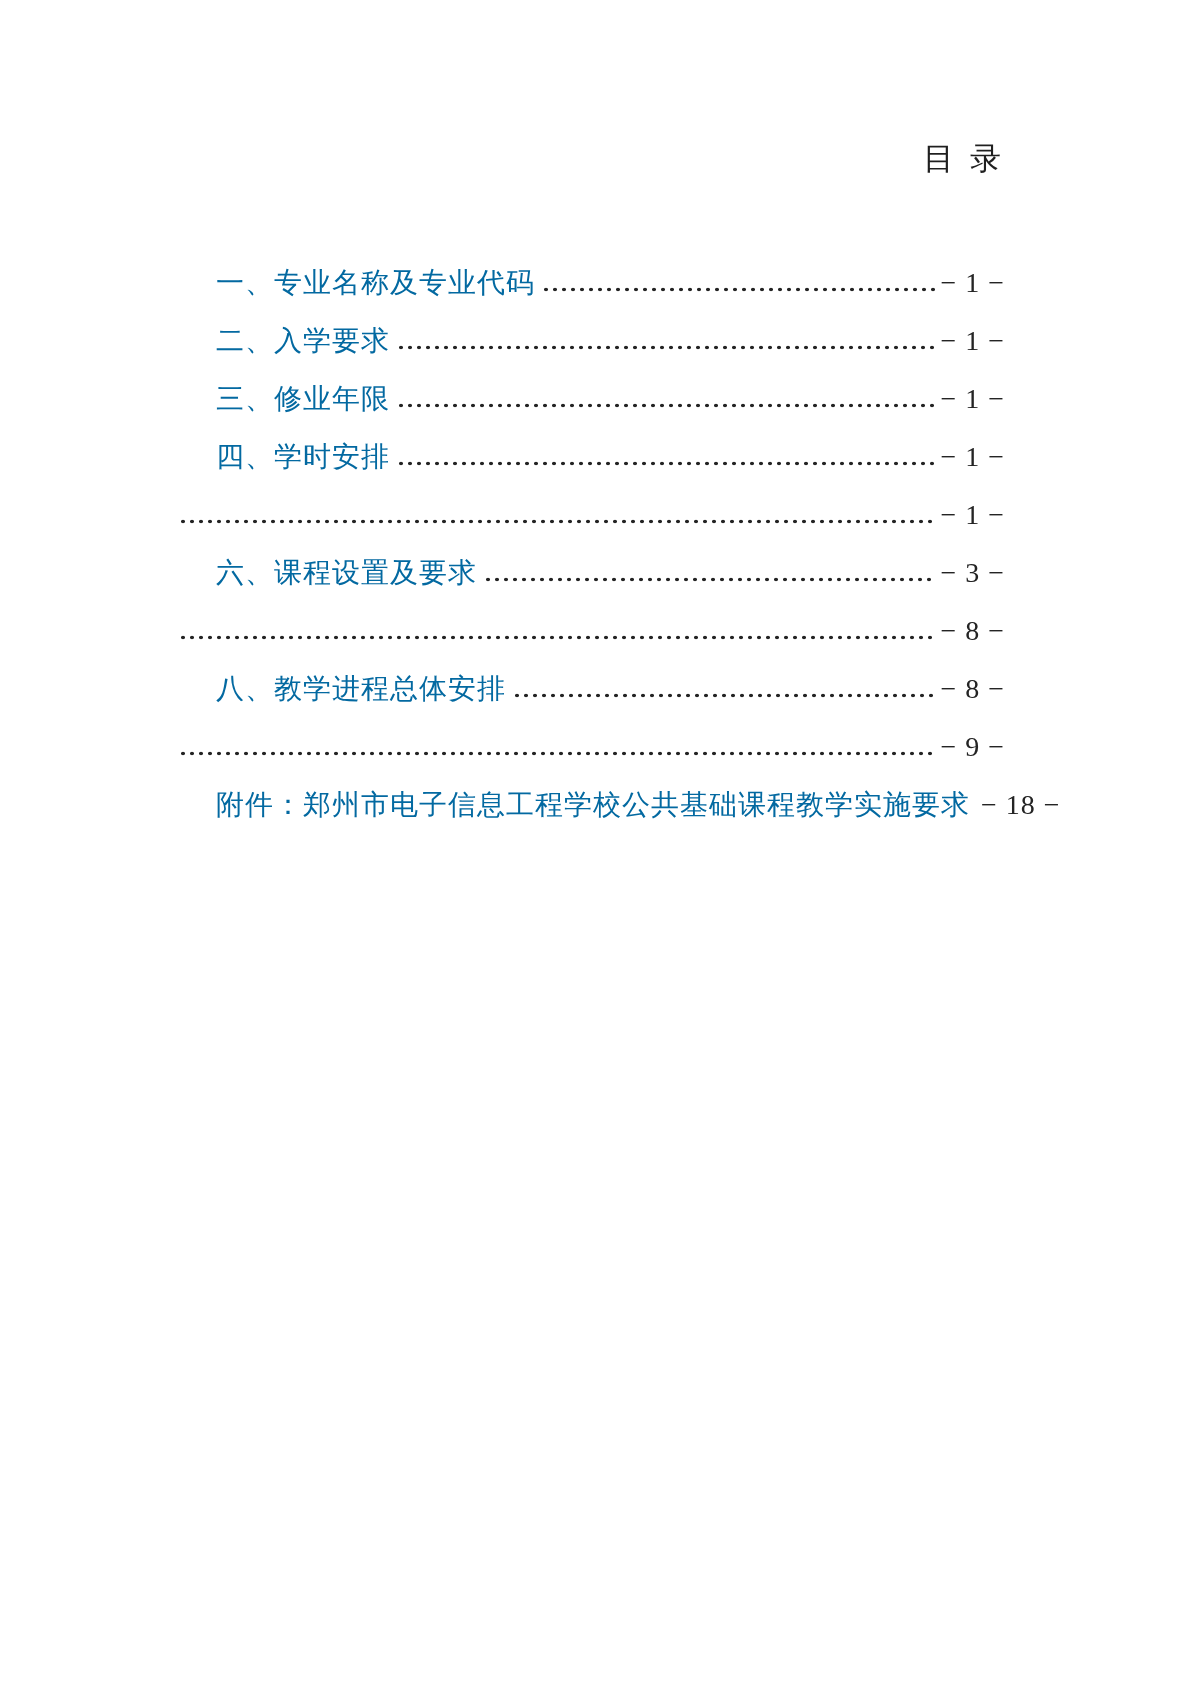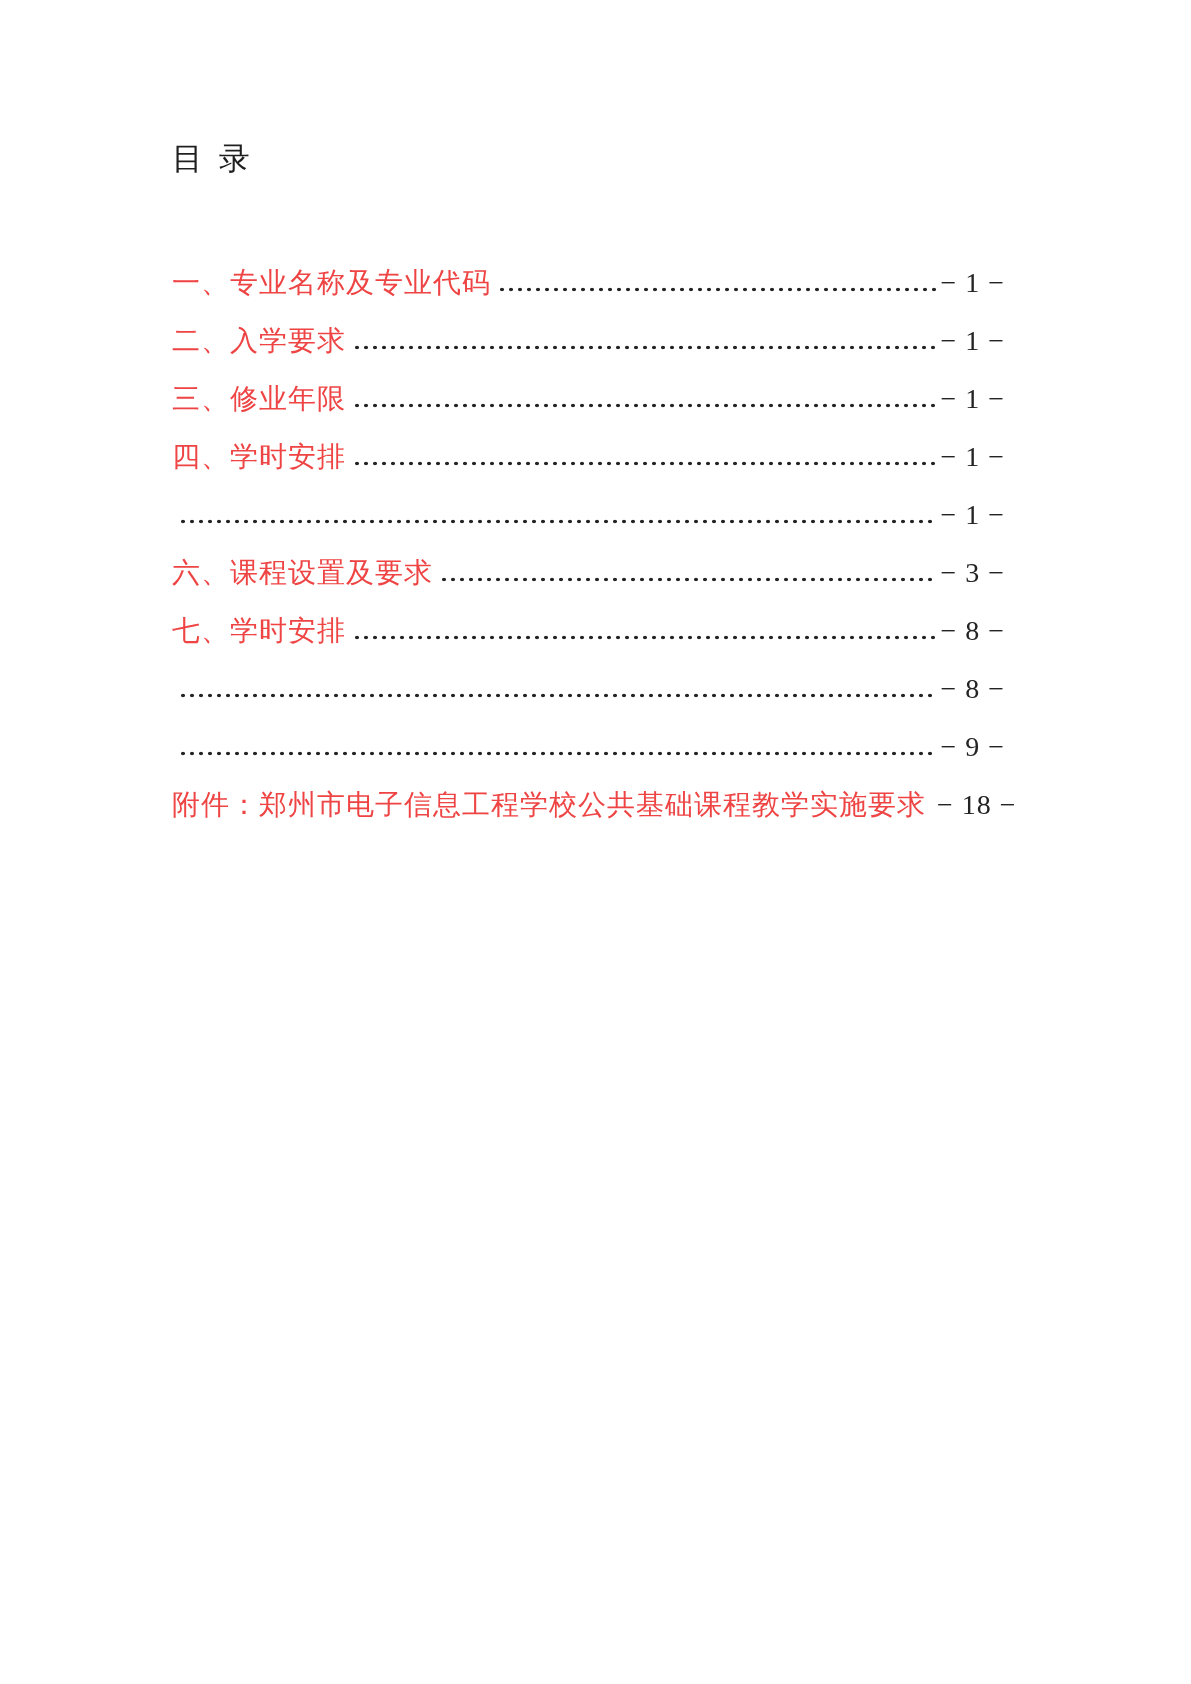--- a/index.html
+++ b/index.html
@@ -14,41 +14,42 @@
   .page {
     width: 1191px;
     height: 1684px;
     padding: 0 186px 0 172px;
     background: #ffffff;
   }
   .doc-title {
     margin-top: 138px;
     height: 42px;
     line-height: 42px;
-    text-align: left;
+    text-align: right;
     font-size: 31px;
     font-weight: 400;
     letter-spacing: 4px;
     color: #1f1f1f;
   }
   .toc {
     margin-top: 74px;
   }
   .toc-row {
     display: flex;
     align-items: baseline;
     height: 58px;
     line-height: 58px;
     font-size: 28px;
     white-space: nowrap;
   }
   .toc-label {
     flex: 0 0 auto;
     letter-spacing: 1px;
-    color: #ef4444;
+    color: #0369a1;
+    margin-left: 44px;
   }
   .toc-leader {
     flex: 1 1 auto;
     min-width: 0;
     height: 7px;
     margin: 0 4px 0 7px;
     transform: translateY(1px);
     background-image: radial-gradient(circle at 4px 3.5px, #242424 1.6px, rgba(0,0,0,0) 2.1px);
     background-size: 9px 7px;
     background-repeat: repeat-x;
@@ -88,25 +89,25 @@
       <div class="toc-row">
         <span class="toc-leader"></span>
         <span class="toc-page">− 1 −</span>
       </div>
       <div class="toc-row">
         <span class="toc-label">六、课程设置及要求</span>
         <span class="toc-leader"></span>
         <span class="toc-page">− 3 −</span>
       </div>
       <div class="toc-row">
-        <span class="toc-label">七、学时安排</span>
         <span class="toc-leader"></span>
         <span class="toc-page">− 8 −</span>
       </div>
       <div class="toc-row">
+        <span class="toc-label">八、教学进程总体安排</span>
         <span class="toc-leader"></span>
         <span class="toc-page">− 8 −</span>
       </div>
       <div class="toc-row">
         <span class="toc-leader"></span>
         <span class="toc-page">− 9 −</span>
       </div>
       <div class="toc-row">
         <span class="toc-label">附件：郑州市电子信息工程学校公共基础课程教学实施要求</span>
         <span class="toc-leader"></span>

